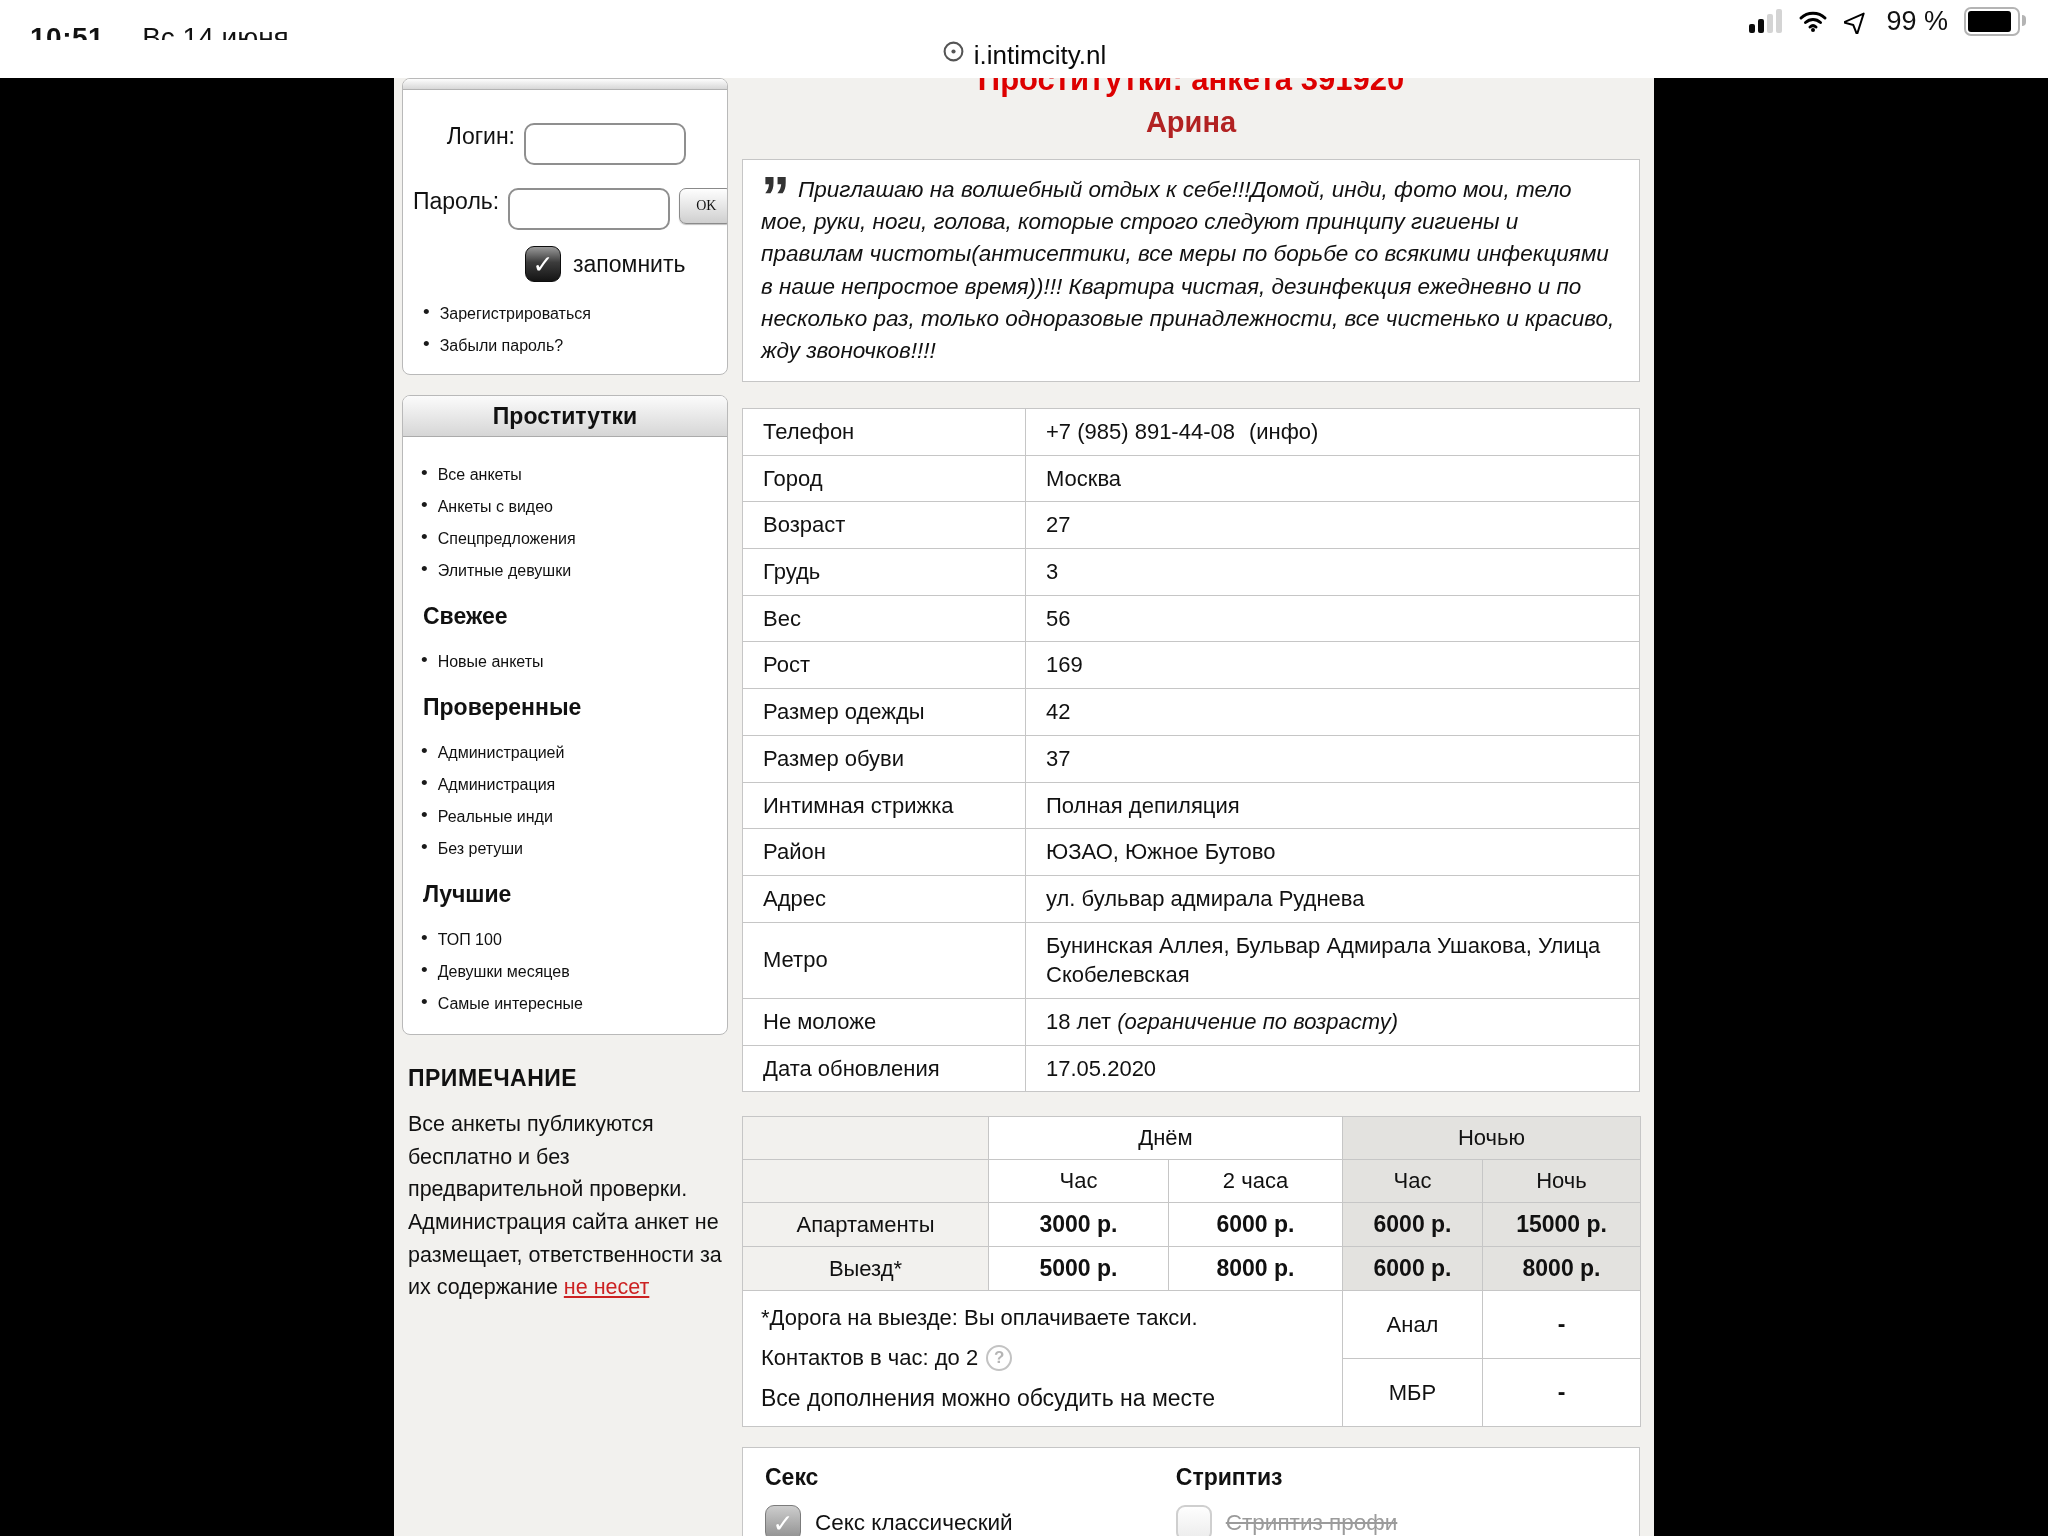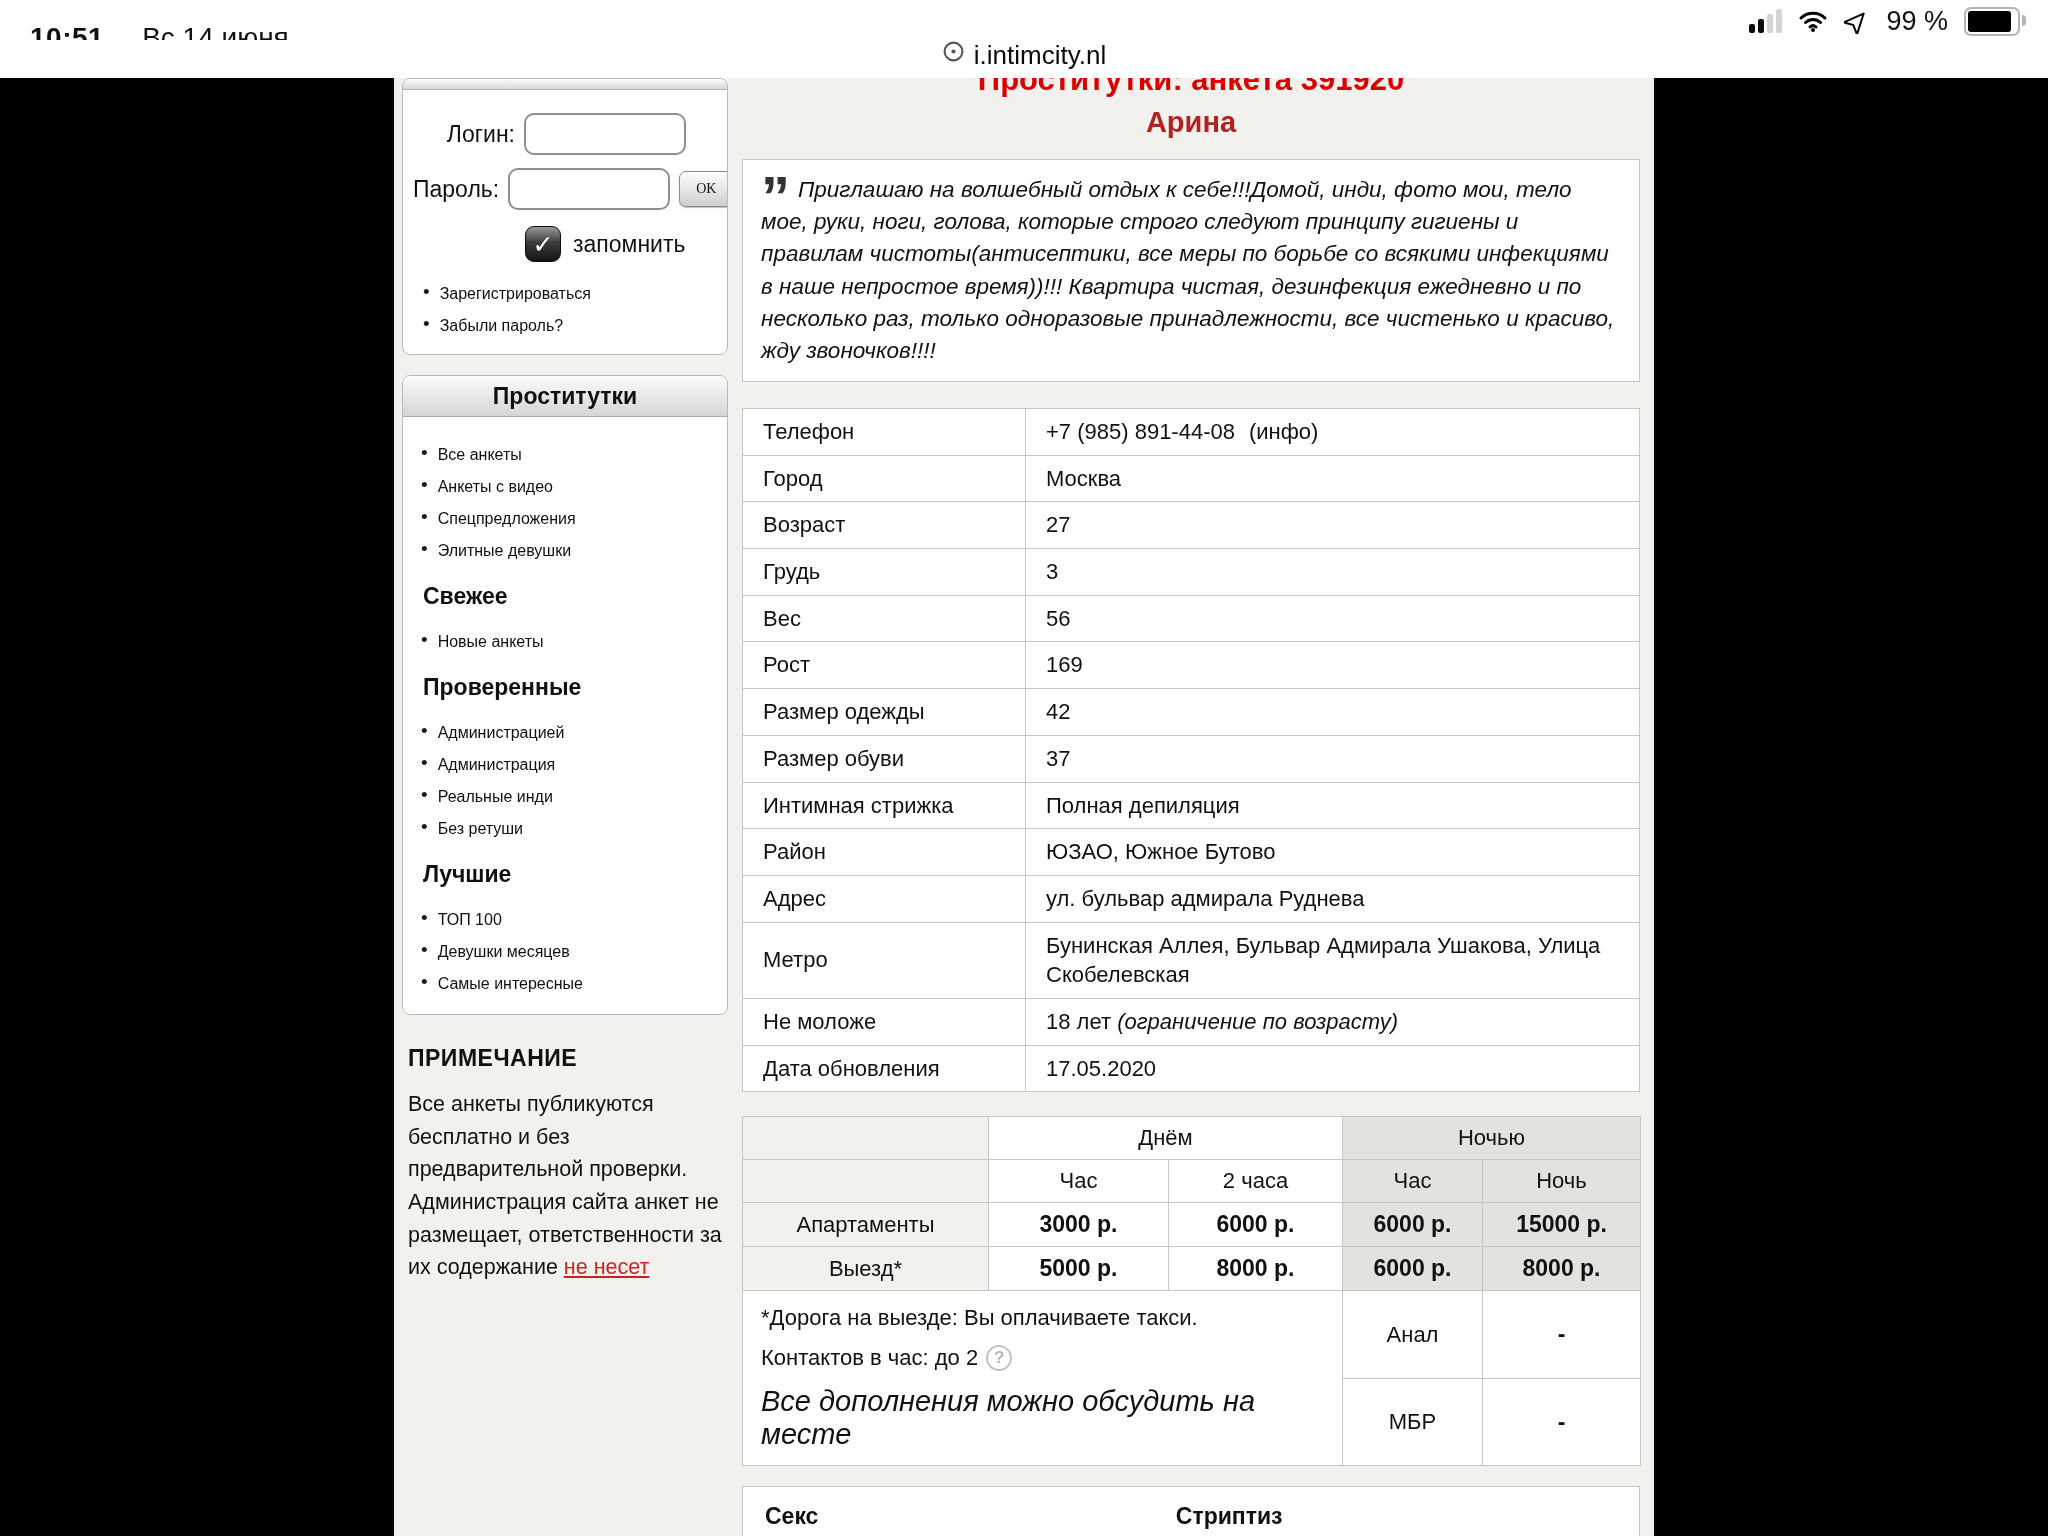--- a/index.html
+++ b/index.html
@@ -23,21 +23,21 @@
           display:flex;align-items:flex-start;justify-content:center;gap:9px;font-size:26px;color:#0a0a0a;}
   
   .viewport{position:absolute;top:78px;left:0;right:0;bottom:0;background:#000;overflow:hidden;}
   .page{width:1260px;min-height:1458px;margin:0 auto;background:#f2f1ee;display:flex;box-sizing:border-box;}
   .sidebar{width:340px;flex:none;padding:0 6px 0 8px;box-sizing:border-box;}
   .smain{flex:1;min-width:0;padding:0 14px 0 8px;box-sizing:border-box;}
   
   .sbox{background:#fff;border:1px solid #b9b9b9;border-radius:8px;margin-bottom:20px;overflow:hidden;}
   .box-stub{height:10px;background:linear-gradient(#fdfdfd,#d7d7d7);border-bottom:1px solid #b2b2b2;}
   .login-inner{padding:10px 10px 12px 10px;}
-  .form-row{display:flex;align-items:center;margin-top:13px;}
+  .form-row{display:flex;margin-top:23px;}
   .form-row label{width:102px;text-align:right;margin-right:9px;font-size:23px;}
   .txt{width:142px;height:38px;background:#fff;border:2px solid #8f8f8f;border-radius:10px;outline:none;
        font-size:22px;padding:0 8px;font-family:"Liberation Sans",sans-serif;}
   .ok-btn{margin-left:9px;height:36px;padding:0 16px;font-size:14px;color:#111;border:1px solid #8a8a8a;border-radius:7px;
           background:linear-gradient(#fefefe,#cfcfcf);box-shadow:0 1px 1px rgba(0,0,0,.25);font-family:Liberation Serif, serif;}
   .remember-row{display:flex;align-items:center;gap:12px;margin:16px 0 6px 112px;font-size:23px;}
   .cb{width:36px;height:36px;border-radius:9px;box-sizing:border-box;flex:none;
       display:flex;align-items:center;justify-content:center;font-size:25px;}
   .cb-dark{background:linear-gradient(180deg,#9a9a9a,#3c3c3c 45%,#141414);border:1px solid #0d0d0d;color:#fff;}
   .cb-on{background:linear-gradient(180deg,#cdcdcd,#8d8d8d);border:1px solid #7b7b7b;color:#fff;}
@@ -66,21 +66,21 @@
   .info-extra{margin-left:14px;}
   .price{width:100%;margin-top:24px;font-size:22px;text-align:center;table-layout:fixed;}
   .price td{border:1px solid #c6c6c6;padding:8px 6px;vertical-align:middle;}
   .price .day{background:#fff;}
   .price .night{background:#e3e2df;}
   .price .money{font-weight:bold;font-size:23px;}
   .price td.notes-cell{background:#fff;text-align:left;padding:14px 18px;vertical-align:middle;}
   .price td.wcell{background:#fff;}
   .nline1{font-size:22px;}
   .nline2{font-size:22px;margin-top:14px;display:flex;align-items:center;}
-  .nline3{font-size:29px;font-style:italic;margin-top:14px;}
+  .nline3{font-size:23px;margin-top:14px;}
   .helpq{display:inline-flex;align-items:center;justify-content:center;width:26px;height:26px;margin-left:8px;
          border:2px solid #c3c3c3;border-radius:50%;color:#b5b5b5;font-size:17px;font-weight:bold;box-sizing:border-box;}
   .services{margin-top:20px;background:#fff;border:1px solid #c6c6c6;padding:10px 0 30px 22px;display:flex;}
   .svc-col{width:47%;}
   .svc-col:last-child{flex:1;}
   .svc-h{font-weight:bold;font-size:23px;margin:6px 0 14px 0;}
   .svc-item{display:flex;align-items:center;gap:14px;font-size:22.5px;margin-bottom:9px;height:36px;}
   .struck{color:#9b9b9b;text-decoration:line-through;}
 </style>
 </head>

